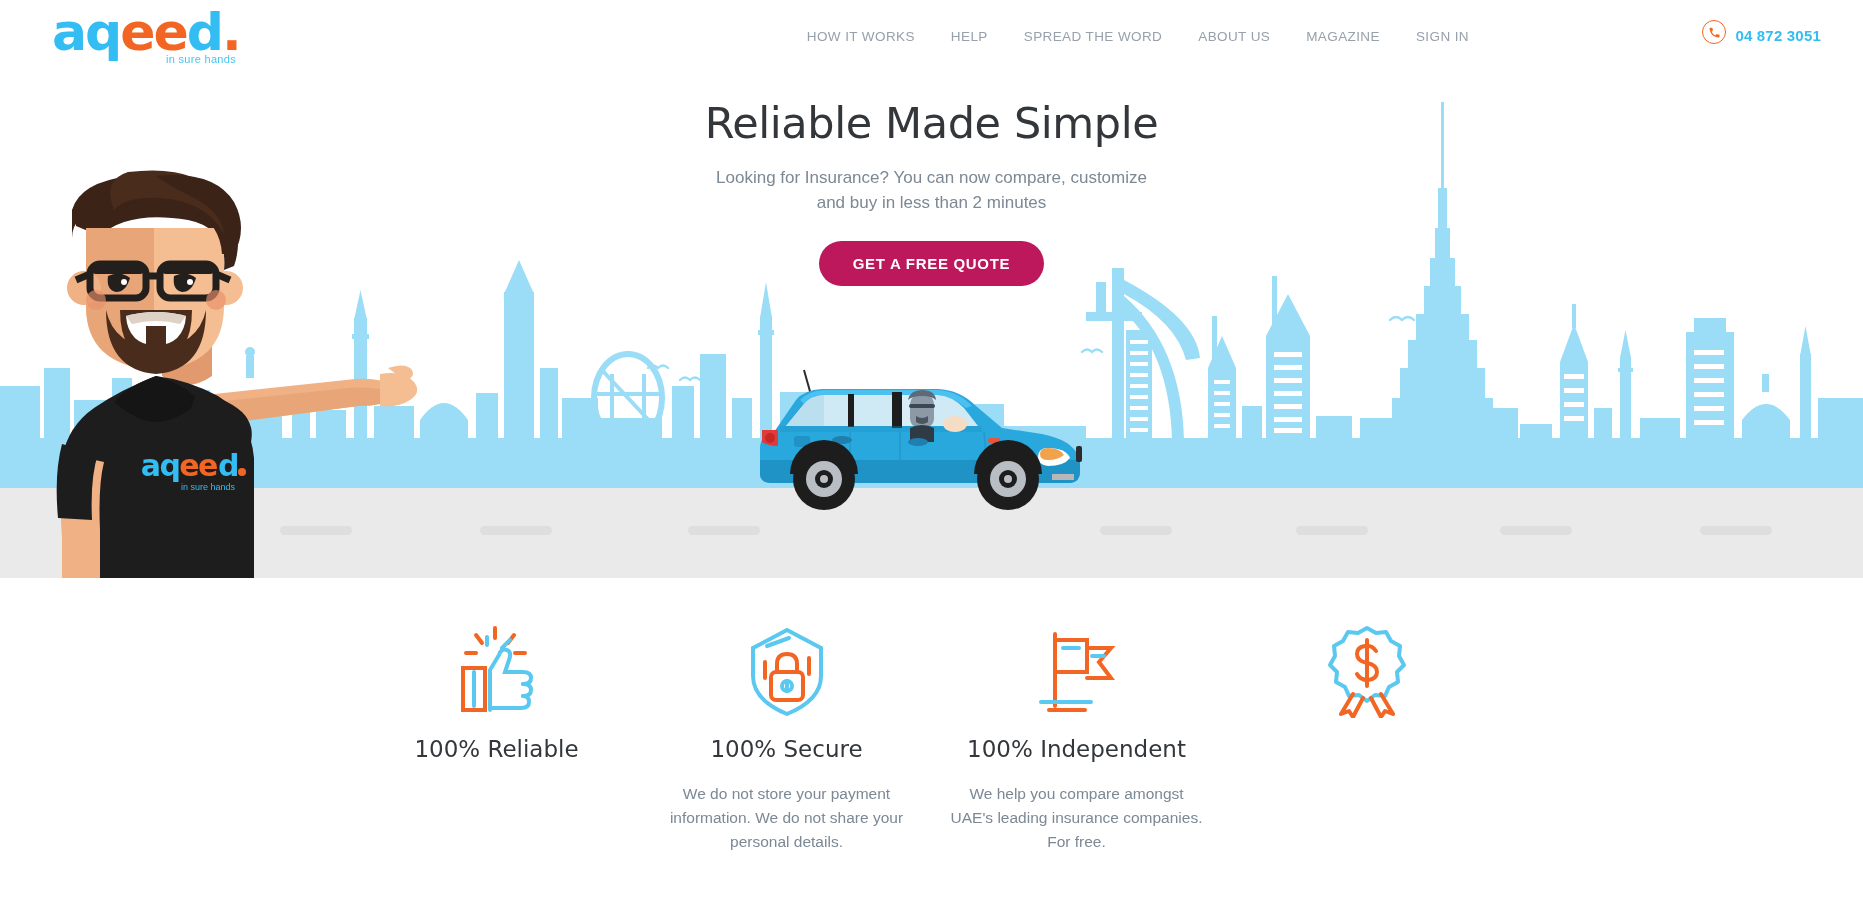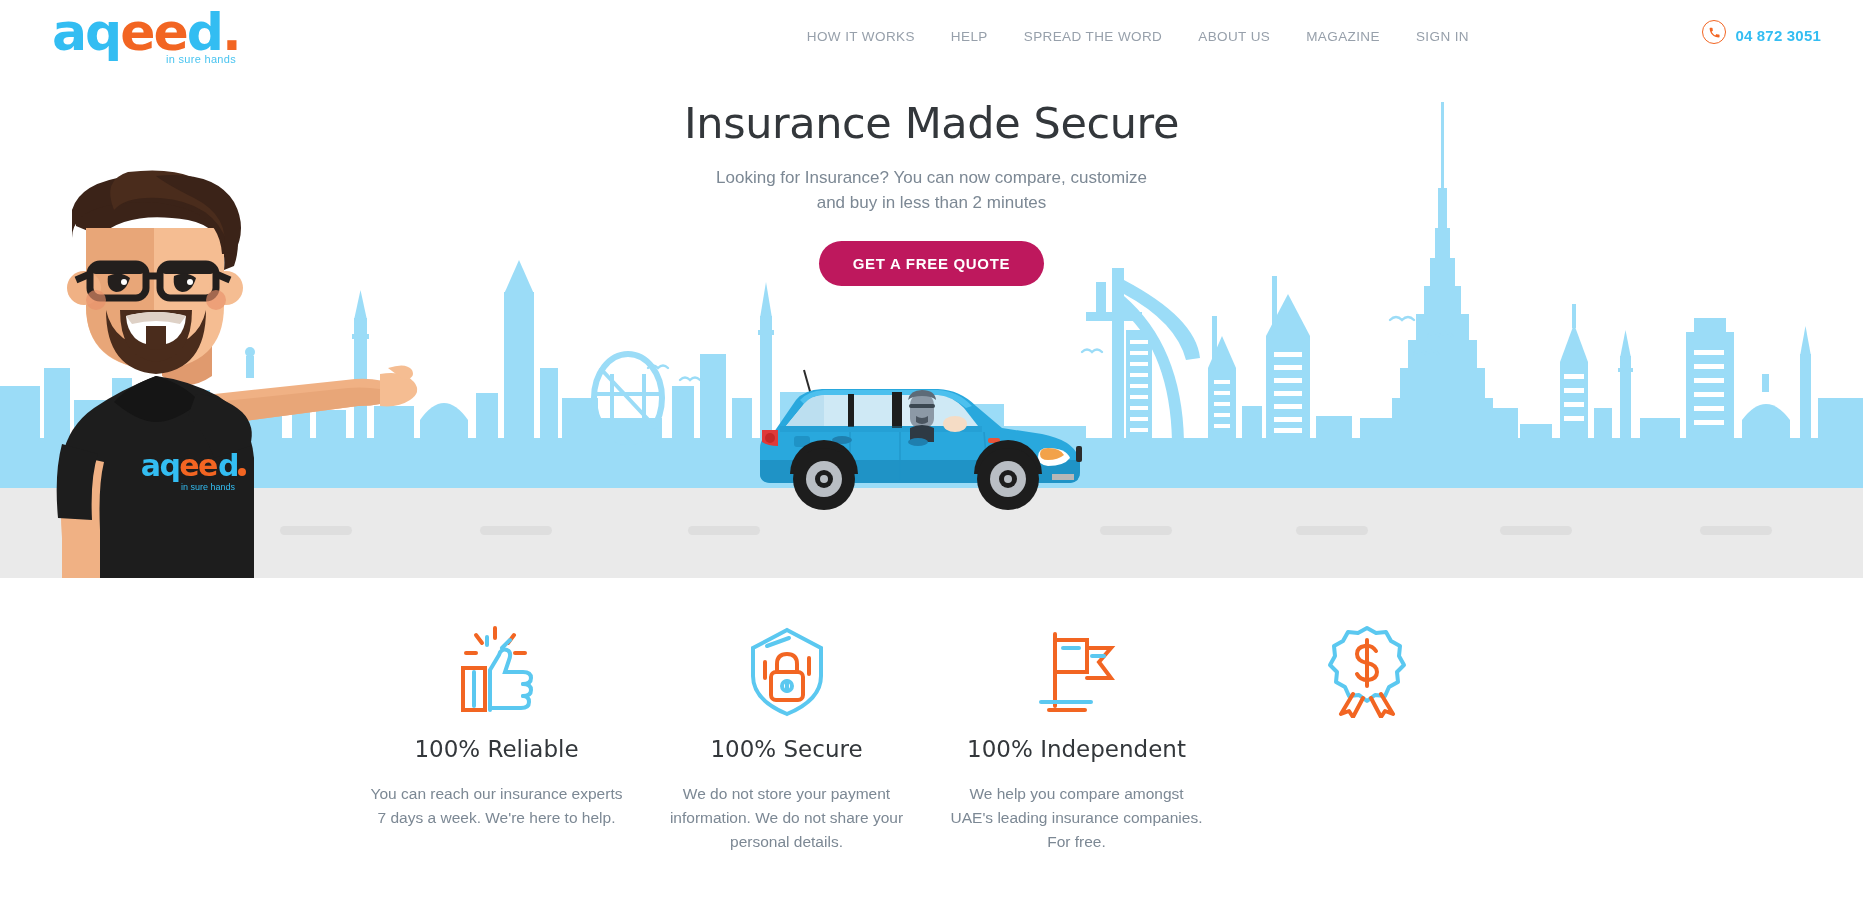--- a/index.html
+++ b/index.html
@@ -453,21 +453,21 @@
       <circle cx="256" cy="117" r="31" fill="#1d1d1d"></circle>
       <circle cx="72" cy="117" r="18" fill="#b9bec4"></circle>
       <circle cx="256" cy="117" r="18" fill="#b9bec4"></circle>
       <circle cx="72" cy="117" r="9" fill="#1d1d1d"></circle>
       <circle cx="256" cy="117" r="9" fill="#1d1d1d"></circle>
       <circle cx="72" cy="117" r="4" fill="#b9bec4"></circle>
       <circle cx="256" cy="117" r="4" fill="#b9bec4"></circle>
     </svg>
 
     <div class="hero-text">
-      <h1 class="hero-title">Insurance Made Secure</h1>
+      <h1 class="hero-title">Reliable Made Simple</h1>
       <p class="hero-sub">
         <span>Looking for Insurance? You can now compare, customize</span><br>
         <span>and buy in less than 2 minutes</span>
       </p>
       <div class="cta-wrap">
         <button class="cta-btn">GET A FREE QUOTE</button>
       </div>
     </div>
   </div>
 
@@ -515,21 +515,20 @@
               <path d="M53 26 L61 18"></path>
               <path d="M41 88 L41 48 L50 33 Q52 26 58 28 Q63 30 60 38 L56 50 L74 50
                        Q82 50 82 56 Q82 62 74 62"></path>
               <path d="M74 62 Q82 62 82 68 Q82 74 74 74"></path>
               <path d="M74 74 Q80 74 80 80 Q80 86 72 86 L41 86"></path>
               <path d="M25 50 L25 84"></path>
             </g>
           </svg>
         </div>
         <div class="feat-title">100% Reliable</div>
-        <div class="feat-desc">You can reach our insurance experts 7 days a week. We're here to help.</div>
       </div>
 
       <div class="feat">
         <div class="feat-icon">
           <svg width="96" height="96" viewBox="0 0 96 96" fill="none" stroke-linecap="round">
             <path d="M48 8 L82 26 L82 54 Q82 78 48 92 Q14 78 14 54 L14 26 Z" stroke="#5bc8f0" stroke-width="4"></path>
             <path d="M28 24 L50 16" stroke="#5bc8f0" stroke-width="4"></path>
             <path d="M26 40 L26 56" stroke="#f26522" stroke-width="4"></path>
             <path d="M70 36 L70 52" stroke="#f26522" stroke-width="4"></path>
             <rect x="32" y="50" width="32" height="28" rx="5" stroke="#f26522" stroke-width="4"></rect>

